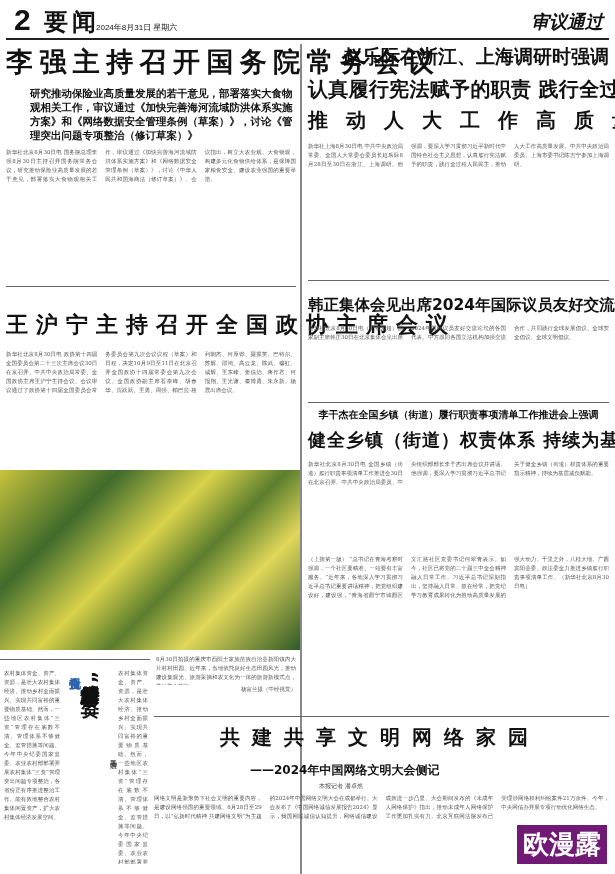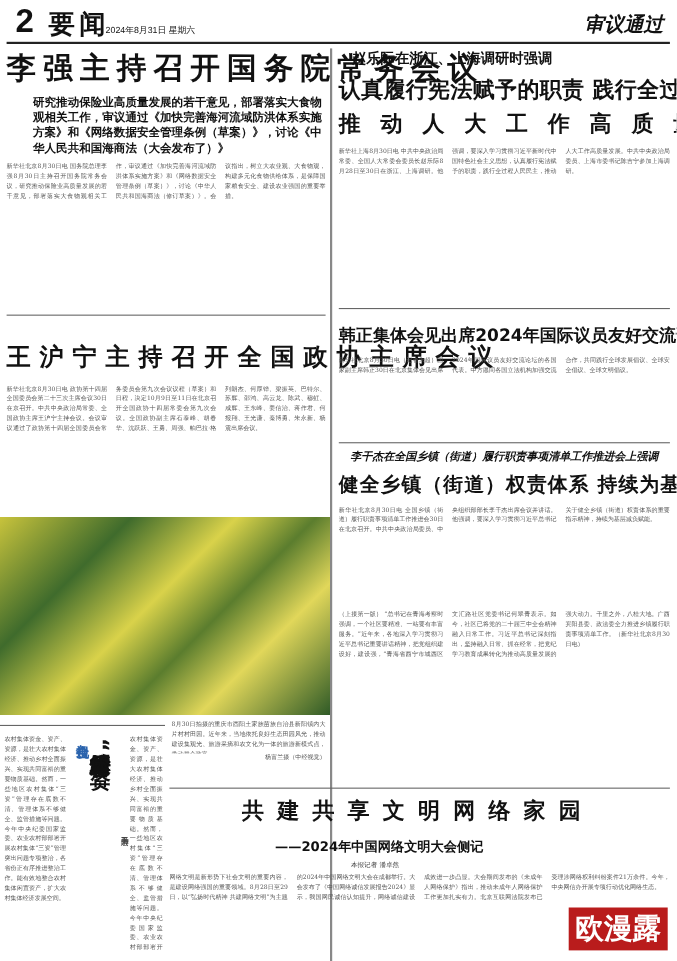--- a/index.html
+++ b/index.html
@@ -11,43 +11,43 @@
   .pdate{left:96px;top:22px;font:8px "Liberation Sans",sans-serif;}
   .logo{right:12px;top:10px;font:italic bold 18px "DejaVu Serif",serif;}
   .rule{height:2px;background:#222;}
   .vrule{width:2px;background:#888;}
   .hrule{height:1px;background:#666;}
   .headline{font-family:"DejaVu Sans",sans-serif;font-weight:bold;white-space:nowrap;text-align:justify;}
   .sub{font-family:"DejaVu Serif",serif;font-weight:bold;}
   .body-text{font-size:5.5px;line-height:9px;color:#555;text-align:justify;overflow:hidden;}
   .photo{background:linear-gradient(135deg,#c8c33c 0%,#3f6b2c 25%,#d9d24a 45%,#5b7d2e 60%,#e1d75a 75%,#2f5a27 100%);}
   .vert{writing-mode:vertical-rl;font-family:"DejaVu Sans",sans-serif;font-weight:bold;}
-  .wm{right:8px;bottom:10px;background:#b91c1c;color:#fff;font:bold 26px "DejaVu Sans",sans-serif;padding:2px 6px;margin-left:24px;}
+  .wm{right:8px;bottom:10px;background:#701a75;color:#fff;font:bold 26px "DejaVu Sans",sans-serif;padding:2px 6px;margin-left:24px;}
 </style>
 </head>
 <body>
 
 <div class="abs masthead">
   <div class="abs pnum">2</div>
   <div class="abs psec">要闻</div>
   <div class="abs pdate">2024年8月31日  星期六</div>
   <div class="abs logo">审议通过</div>
 </div>
 <div class="abs rule" style="left:6px;top:38px;width:603px;"></div>
 
 <div class="abs" style="left:6px;top:44px;width:290px;">
   <div class="headline" style="font-size:27px;letter-spacing:6.4px;">李强主持召开国务院常务会议</div>
-  <div class="sub" style="font-size:10.5px;line-height:14px;margin-top:6px;padding-left:24px;">研究推动保险业高质量发展的若干意见，部署落实大食物观相关工作，审议通过《加快完善海河流域防洪体系实施方案》和《网络数据安全管理条例（草案）》，讨论《中华人民共和国海商法（大会发布了）》</div>
+  <div class="sub" style="font-size:10.5px;line-height:14px;margin-top:6px;padding-left:24px;">研究推动保险业高质量发展的若干意见，部署落实大食物观相关工作，审议通过《加快完善海河流域防洪体系实施方案》和《网络数据安全管理条例（草案）》，讨论《管理突出问题专项整治（修订草案）》</div>
   <div class="body-text" style="height:160px;margin-top:6px;column-count:3;column-gap:8px;">新华社北京8月30日电 国务院总理李强8月30日主持召开国务院常务会议，研究推动保险业高质量发展的若干意见，部署落实大食物观相关工作，审议通过《加快完善海河流域防洪体系实施方案》和《网络数据安全管理条例（草案）》，讨论《中华人民共和国海商法（修订草案）》。会议指出，树立大农业观、大食物观，构建多元化食物供给体系，是保障国家粮食安全、建设农业强国的重要举措。</div>
 </div>
 
 <div class="abs vrule" style="left:300px;top:44px;height:830px;"></div>
 
 <div class="abs" style="left:308px;top:44px;width:301px;">
-  <div class="sub" style="font-size:13px;text-align:left;padding-left:12px;">赵乐际在浙江、上海调研时强调</div>
+  <div class="sub" style="font-size:19px;text-align:right;padding-left:12px;">赵乐际在浙江、上海调研时强调</div>
   <div class="headline" style="font-size:20px;margin-top:6px;letter-spacing:0.3px;">认真履行宪法赋予的职责 践行全过程人民民主</div>
   <div class="headline" style="font-size:20px;margin-top:4px;letter-spacing:18px;">推动人大工作高质量发展</div>
   <div class="body-text" style="height:150px;margin-top:8px;column-count:3;column-gap:8px;">新华社上海8月30日电 中共中央政治局常委、全国人大常委会委员长赵乐际8月28日至30日在浙江、上海调研。他强调，要深入学习贯彻习近平新时代中国特色社会主义思想，认真履行宪法赋予的职责，践行全过程人民民主，推动人大工作高质量发展。中共中央政治局委员、上海市委书记陈吉宁参加上海调研。</div>
 </div>
 
 <div class="abs hrule" style="left:6px;top:286px;width:290px;"></div>
 <div class="abs hrule" style="left:308px;top:280px;width:301px;"></div>
 
 <div class="abs" style="left:6px;top:310px;width:290px;">
   <div class="headline" style="font-size:22px;letter-spacing:8px;">王沪宁主持召开全国政协主席会议</div>
@@ -55,21 +55,21 @@
 </div>
 
 <div class="abs" style="left:308px;top:295px;width:301px;">
   <div class="headline" style="font-size:15.5px;">韩正集体会见出席2024年国际议员友好交流论坛的各国代表</div>
   <div class="body-text" style="height:70px;margin-top:8px;column-count:3;column-gap:8px;">新华社北京8月30日电（记者朱超）国家副主席韩正30日在北京集体会见出席2024年国际议员友好交流论坛的各国代表。中方愿同各国立法机构加强交流合作，共同践行全球发展倡议、全球安全倡议、全球文明倡议。</div>
 </div>
 
 <div class="abs hrule" style="left:308px;top:402px;width:301px;"></div>
 
 <div class="abs" style="left:308px;top:408px;width:301px;">
-  <div class="sub" style="font-size:10px;text-align:center;font-style:italic;">李干杰在全国乡镇（街道）履行职责事项清单工作推进会上强调</div>
+  <div class="sub" style="font-size:10px;text-align:center;">李干杰在全国乡镇（街道）履行职责事项清单工作推进会上强调</div>
   <div class="headline" style="font-size:18px;margin-top:6px;letter-spacing:1px;">健全乡镇（街道）权责体系 持续为基层减负赋能</div>
   <div class="body-text" style="height:100px;margin-top:8px;column-count:3;column-gap:8px;">新华社北京8月30日电 全国乡镇（街道）履行职责事项清单工作推进会30日在北京召开。中共中央政治局委员、中央组织部部长李干杰出席会议并讲话。他强调，要深入学习贯彻习近平总书记关于健全乡镇（街道）权责体系的重要指示精神，持续为基层减负赋能。</div>
 </div>
 
 <div class="abs photo" style="left:0;top:470px;width:300px;height:180px;"></div>
 
 <div class="abs hrule" style="left:0;top:659px;width:150px;"></div>
 
 <div class="abs" style="left:0;top:665px;width:150px;height:205px;">
   <div class="abs body-text" style="left:4px;top:4px;width:56px;height:195px;">农村集体资金、资产、资源，是壮大农村集体经济、推动乡村全面振兴、实现共同富裕的重要物质基础。然而，一些地区农村集体“三资”管理存在底数不清、管理体系不够健全、监管措施等问题。今年中央纪委国家监委、农业农村部部署开展农村集体“三资”管理突出问题专项整治，各省份正有序推进整治工作。能有效地整合农村集体闲置资产，扩大农村集体经济发展空间。</div>

